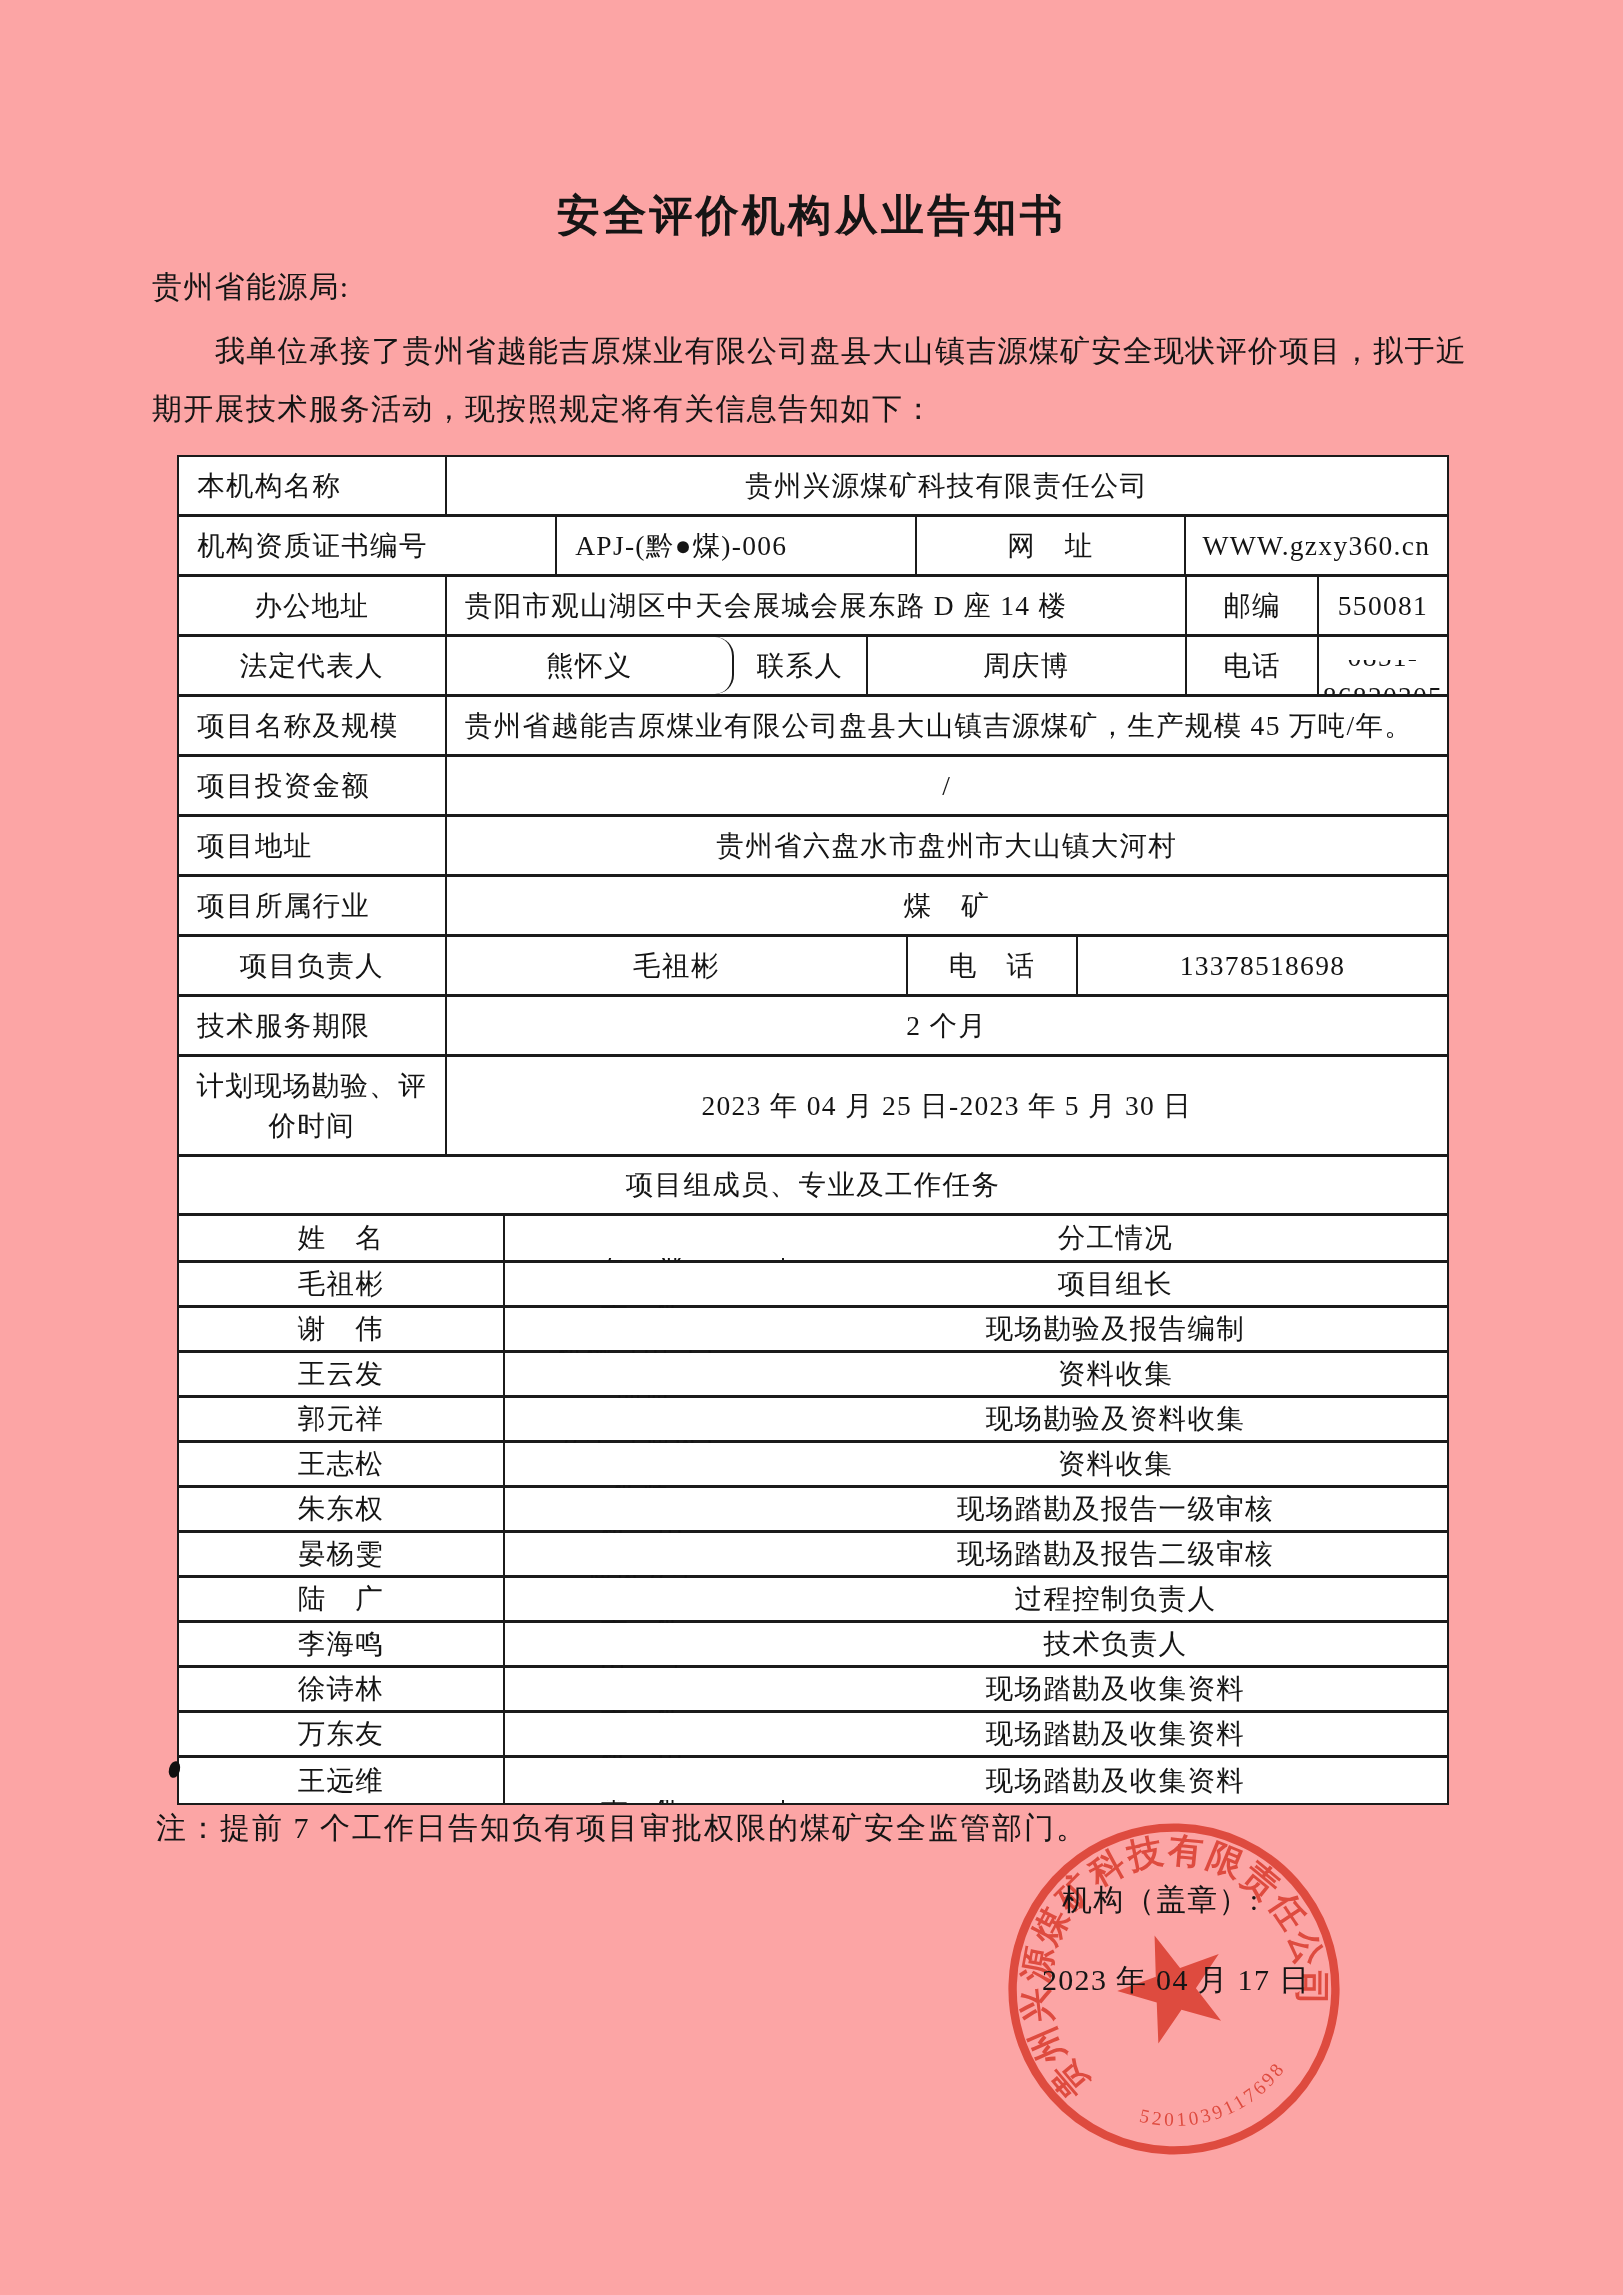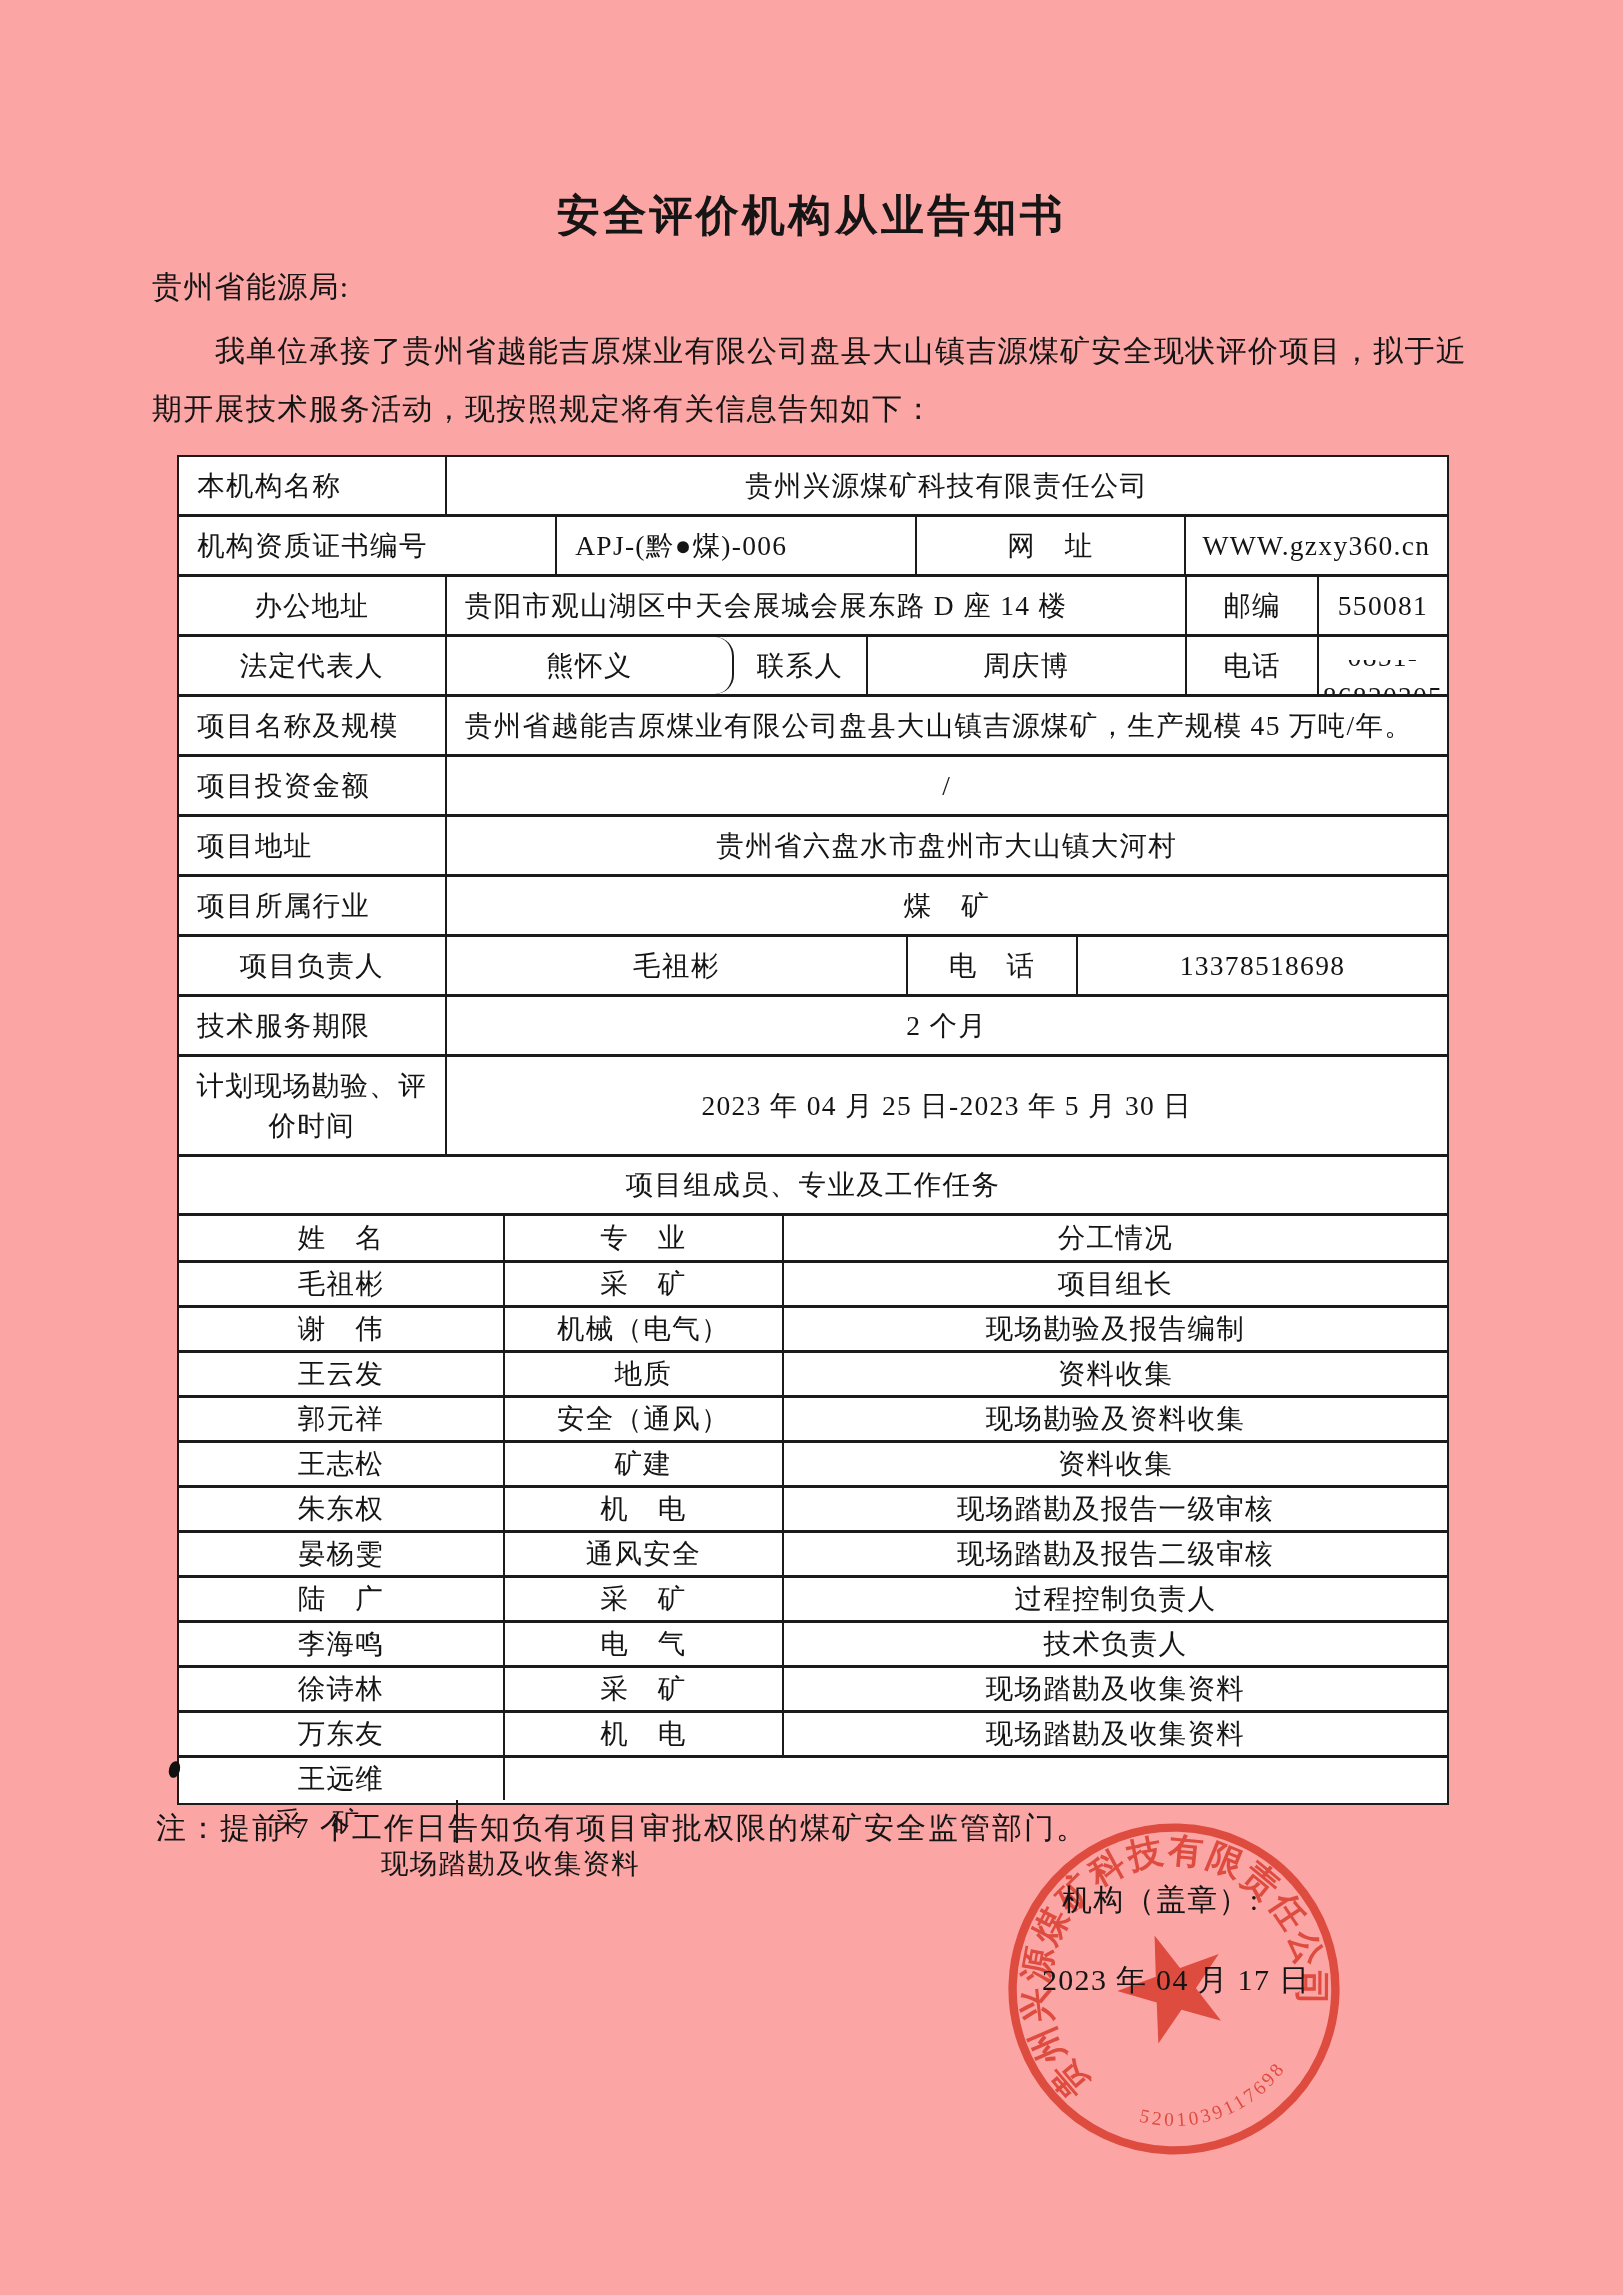--- a/index.html
+++ b/index.html
@@ -39,21 +39,21 @@
     border:2.6px solid #1b1b1b;
     box-sizing:border-box;
     background:#fff;
   }
   .row{
     display:flex;
     box-sizing:border-box;
     border-bottom:3.3px solid #1b1b1b;
     height:60px;
   }
-  .row:last-child{ border-bottom:none;flex-direction:column; }
+  .row:last-child{ border-bottom:none; }
   .row.tall{ height:100px; }
   .row.sect{ height:59px; }
   .row.mhead{ height:47px; }
   .row.member{ height:45px; }
   .c{
     box-sizing:border-box;
     border-right:2px solid #1b1b1b;
     display:flex;
     align-items:center;
     justify-content:center;
@@ -65,21 +65,21 @@
     line-height:1.45;
   }
   .c:last-child{ border-right:none; }
   .c.left{ justify-content:flex-start; text-align:left; padding-left:18.3px; }
 
   .w-label{ width:21.1%; flex:none; }
   .w-rest { width:78.9%; flex:none; }
 
   
   .mc-name { width:25.7%; flex:none; }
-  .mc-major{ width:22.0%; flex:none; }
+  .mc-major{ width:22.0%; flex:none;margin-top:42px; }
   .mc-task { width:52.3%; flex:none; }
 
   .note{
     position:absolute;
     left:156px; top:1808px;
     font-size:30px;
     letter-spacing:2px;
     z-index:2;
   }
   .sig-label{

